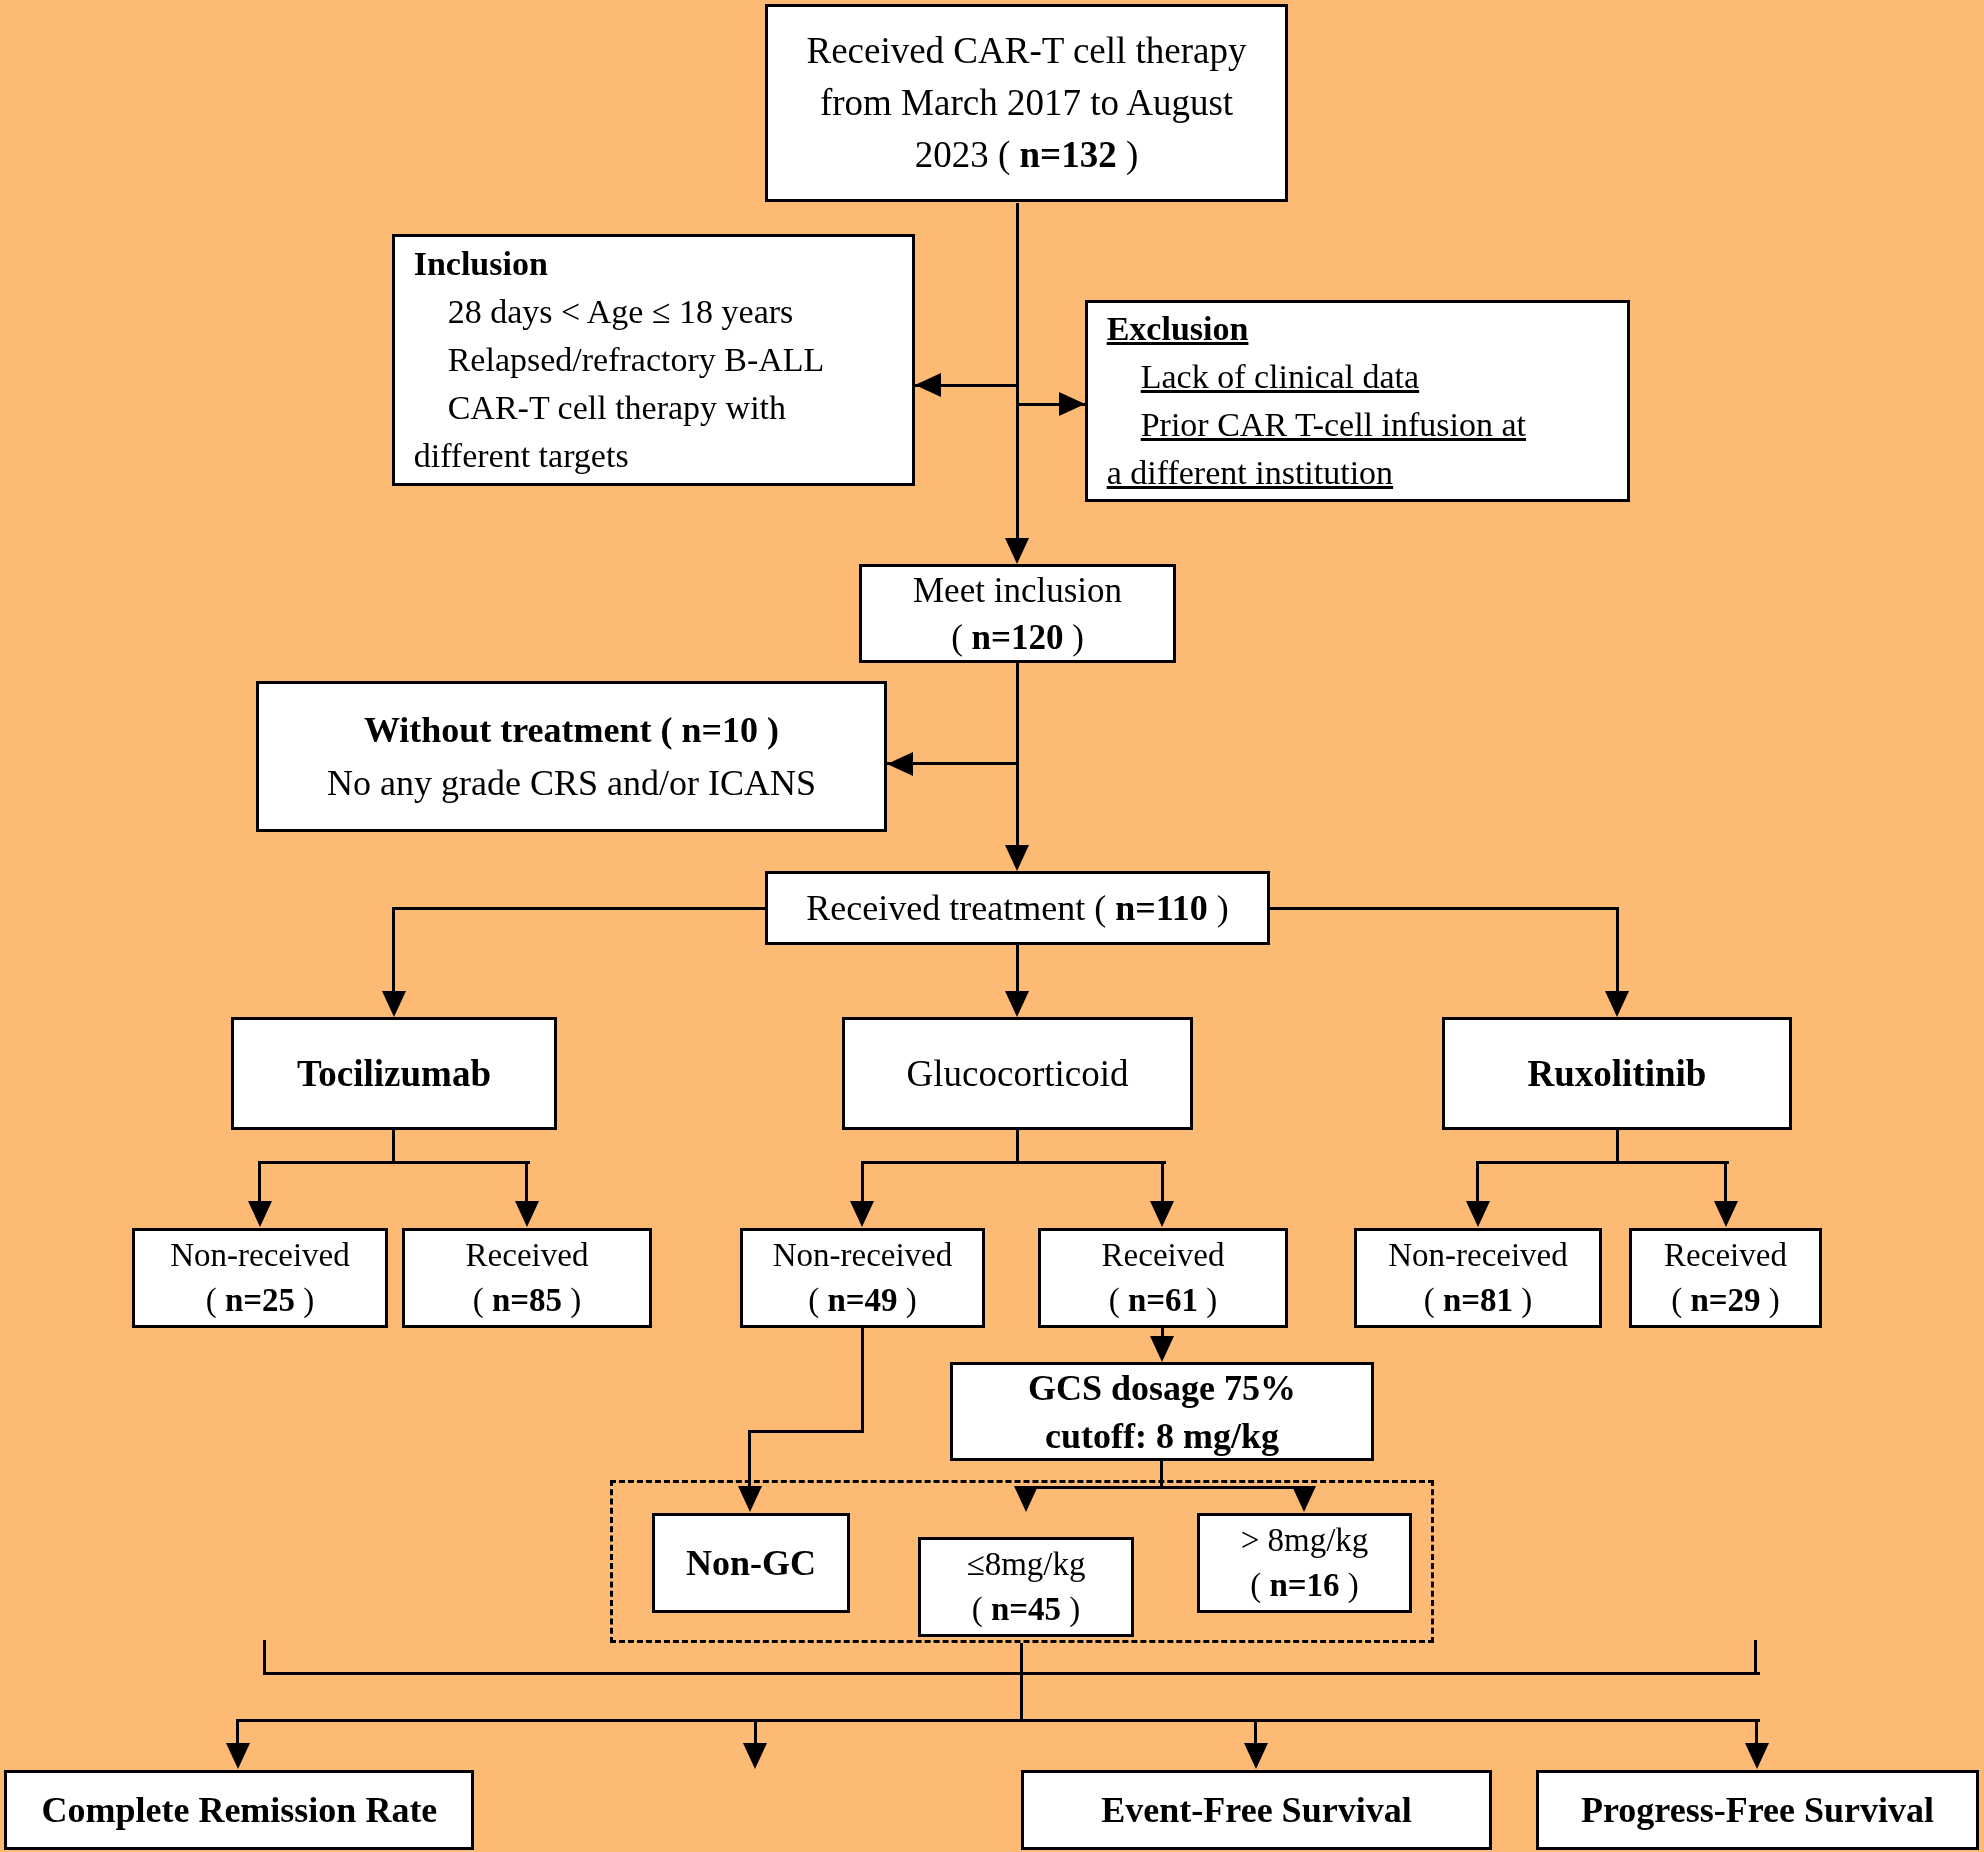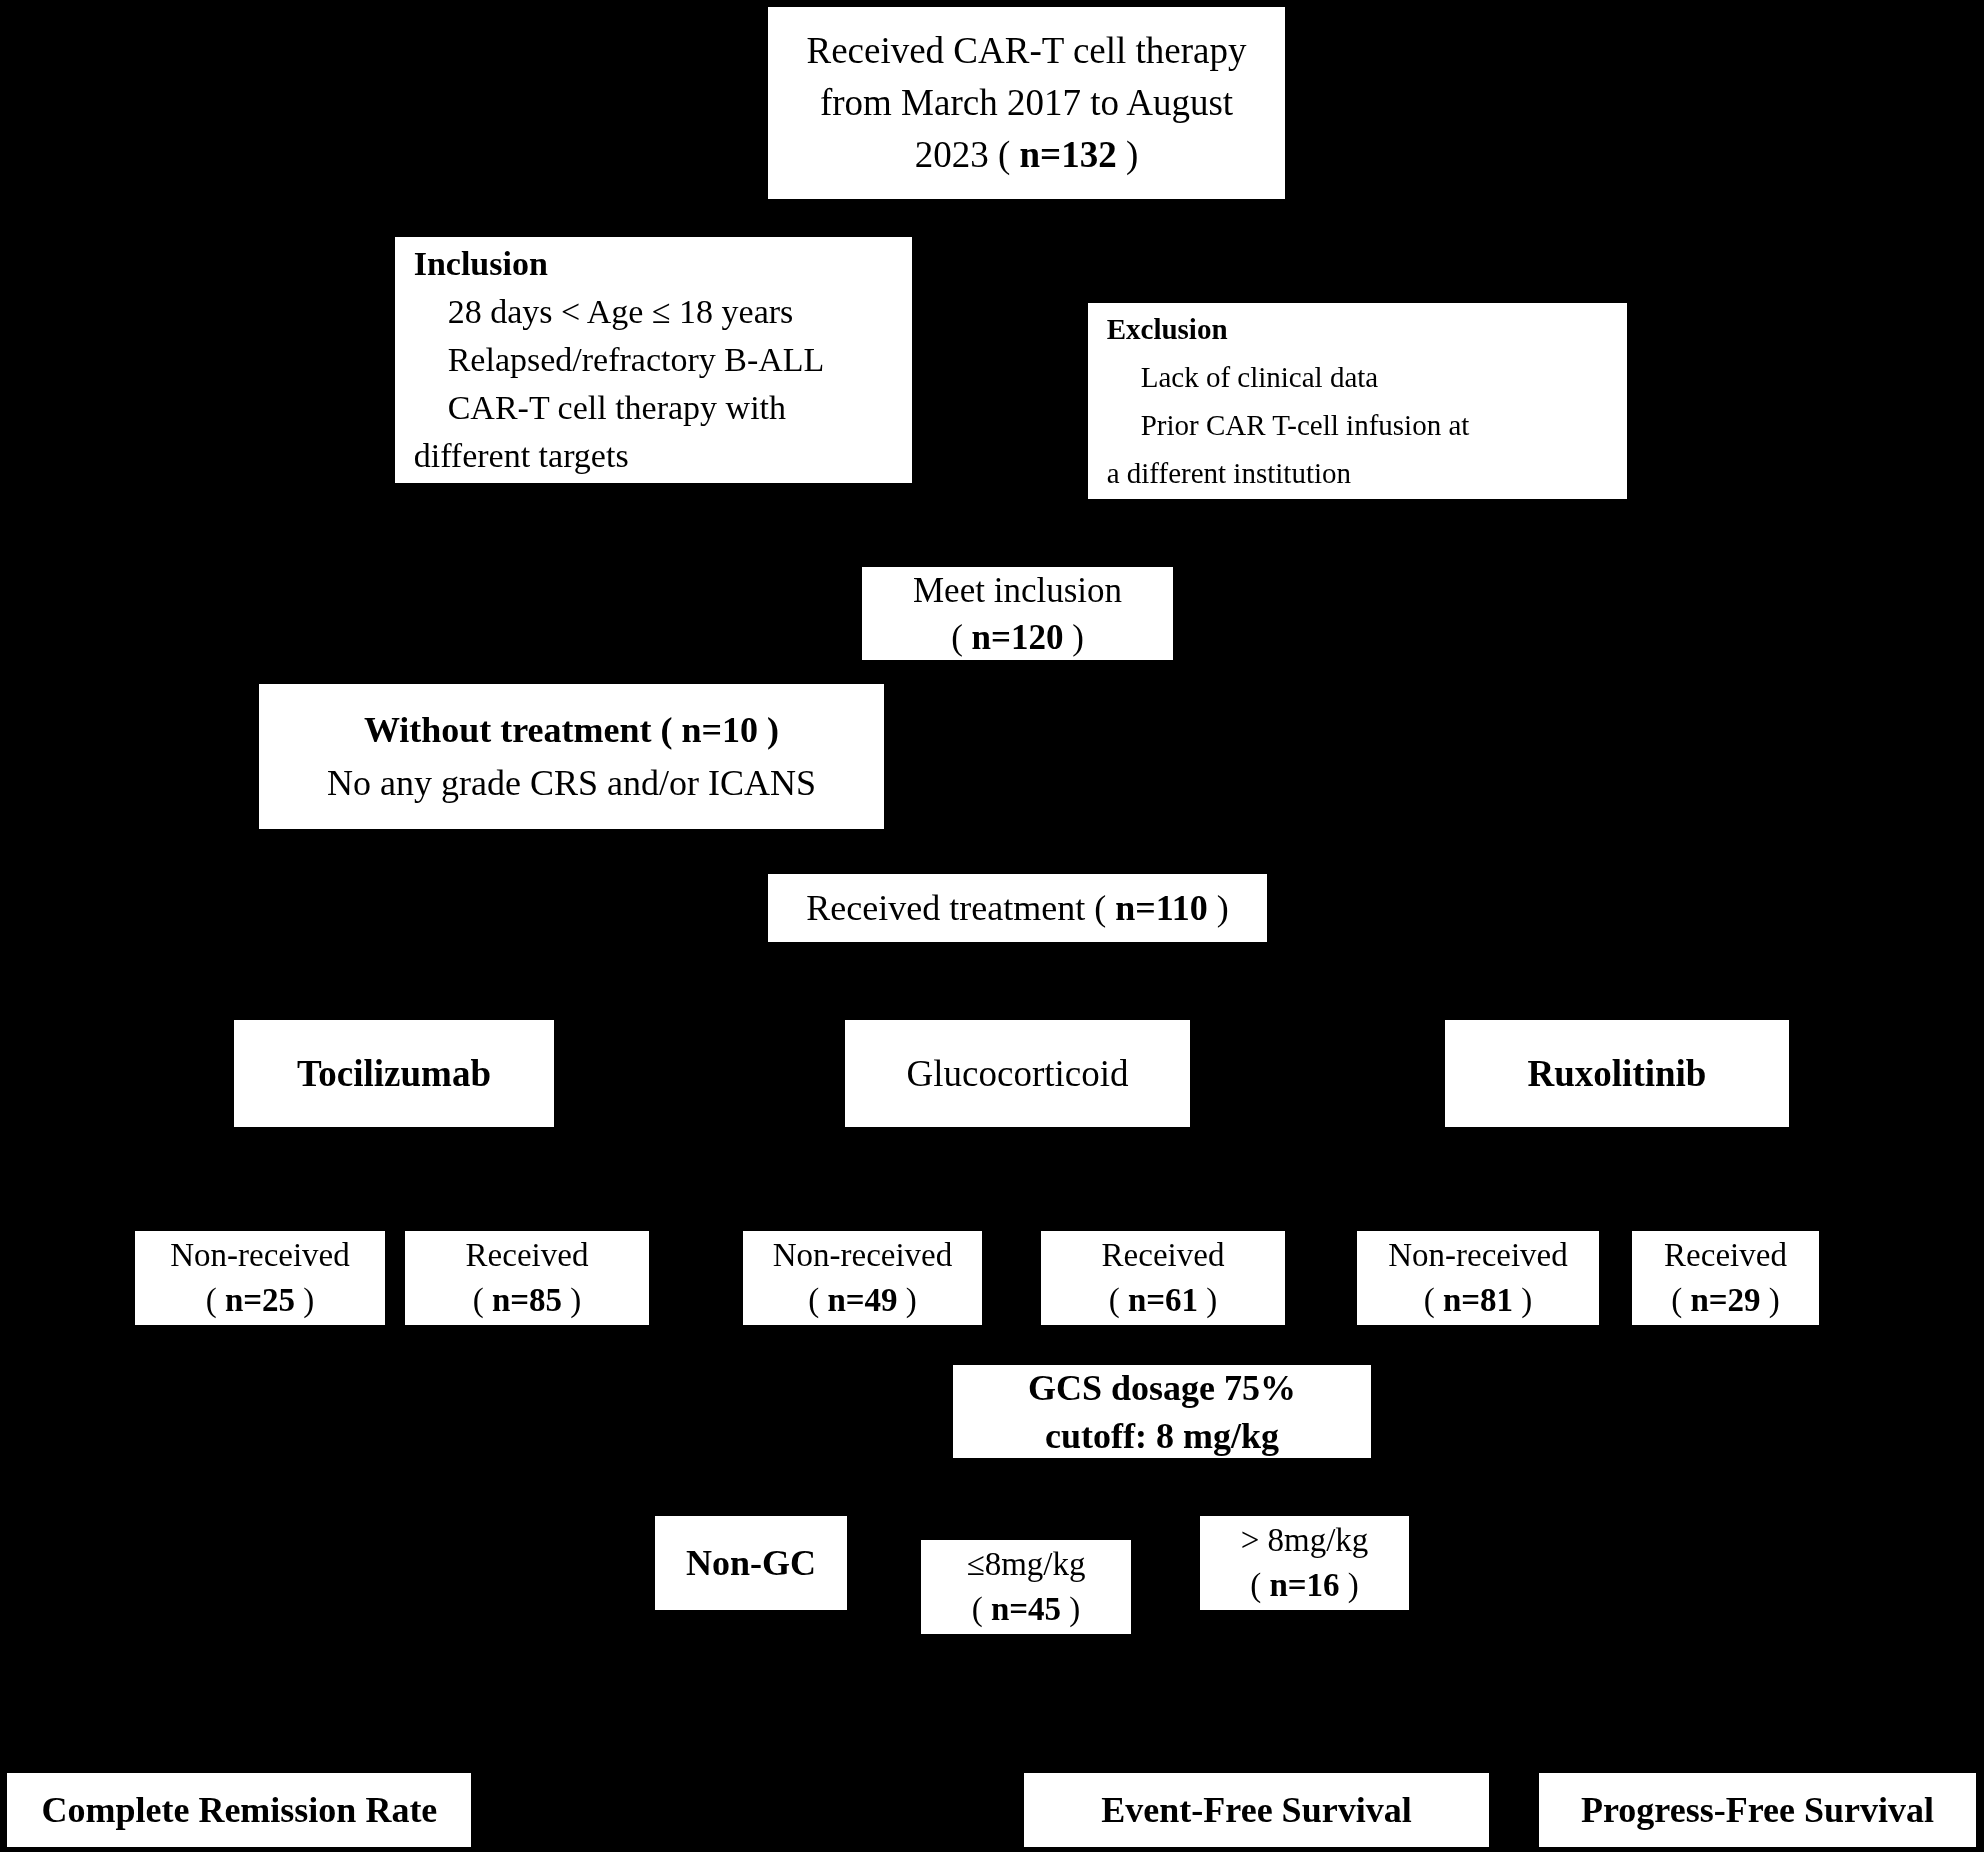--- a/index.html
+++ b/index.html
@@ -1,19 +1,19 @@
 <!DOCTYPE html>
 <html style="font-size:8.8px"><head>
 <meta charset="utf-8">
 <style>
   html,body{margin:0;padding:0;background:#ffffff;}
   #canvas{
     position:relative;
     width:1985px;height:1852px;
-    background:#000000;
+    background:#fdba74;
     font-family:"Liberation Serif","DejaVu Serif",serif;
     color:#000;
   }
   .box{
     position:absolute;
     border:3.3px solid #000;
     background:#fff;
     box-sizing:border-box;
     display:flex;flex-direction:column;
     justify-content:center;align-items:center;
@@ -33,21 +33,21 @@
   .arr-left{position:absolute;width:0;height:0;
     border-top:12px solid transparent;border-bottom:12px solid transparent;
     border-right:26.4px solid #000;}
   .arr-right{position:absolute;width:0;height:0;
     border-top:12px solid transparent;border-bottom:12px solid transparent;
     border-left:26.4px solid #000;}
   #dashed{position:absolute;border:3.3px dashed #000;box-sizing:border-box;}
 
   #b-start{left:765px;top:4.4px;width:523px;height:198px;font-size:37px;line-height:52px;}
   #b-inclusion{left:392px;top:234px;width:523px;height:252px;font-size:34px;line-height:48px;}
-  #b-exclusion{left:1085px;top:300px;width:545px;height:202px;font-size:29px;line-height:48px;}
+  #b-exclusion{left:1085px;top:300px;width:545px;height:202px;font-size:34px;line-height:48px;text-decoration:underline;}
   #b-meet{left:859px;top:564px;width:317px;height:99px;font-size:35px;line-height:47px;}
   #b-without{left:256px;top:681px;width:631px;height:151px;font-size:36px;line-height:53px;}
   #b-rt{left:765px;top:871px;width:505px;height:74px;font-size:36px;}
   #b-toci{left:231px;top:1017px;width:326px;height:113px;font-size:37px;font-weight:bold;}
   #b-gluco{left:842px;top:1017px;width:351px;height:113px;font-size:37px;font-weight:normal;}
   #b-ruxo{left:1442px;top:1017px;width:350px;height:113px;font-size:37px;font-weight:bold;}
   .row4{font-size:33px;line-height:45px;}
   #b-nr25{left:132px;top:1228px;width:256px;height:100px;}
   #b-r85{left:402px;top:1228px;width:250px;height:100px;}
   #b-nr49{left:740px;top:1228px;width:245px;height:100px;}

